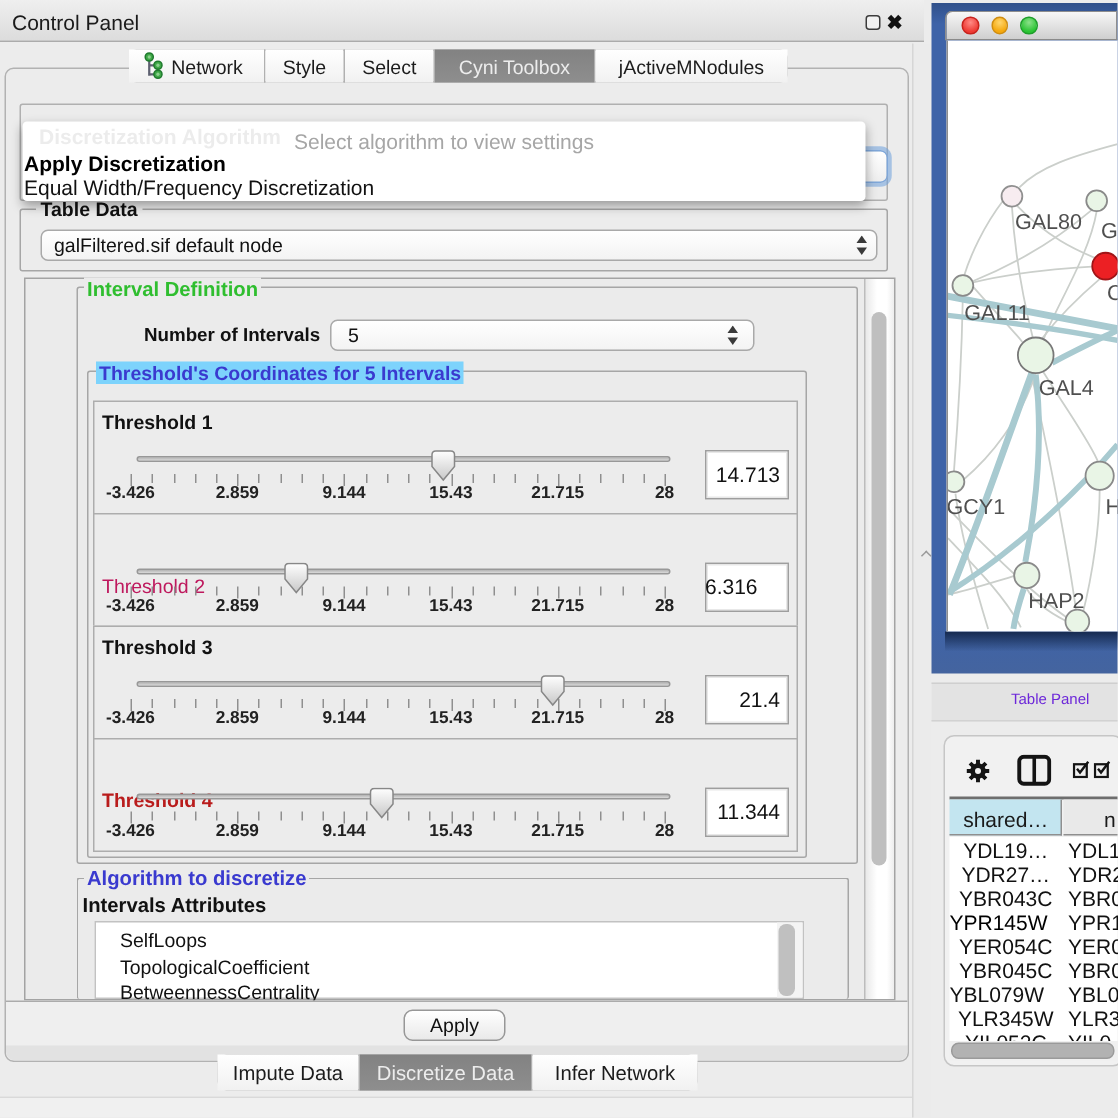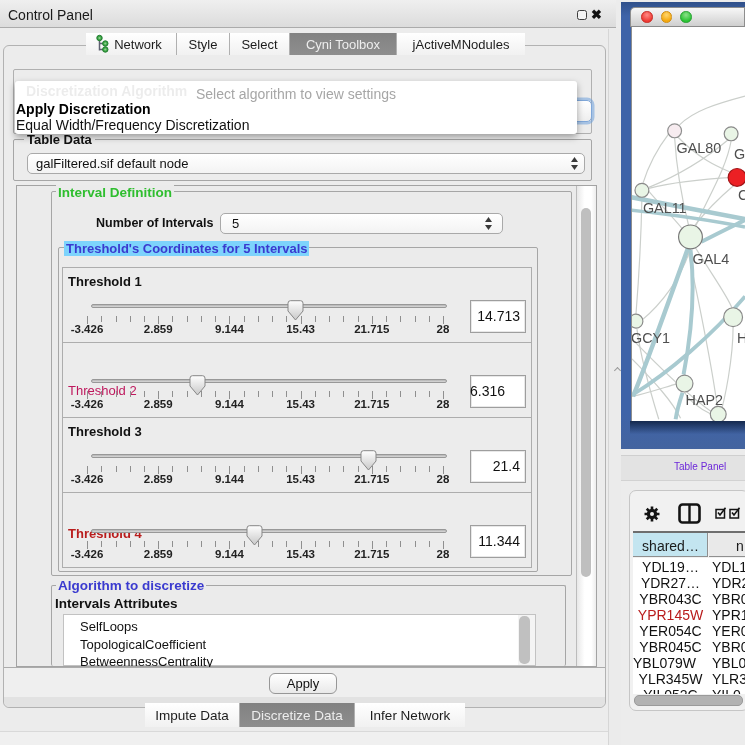--- a/index.html
+++ b/index.html
@@ -350,21 +350,21 @@
 <div class="ab" style="left:709px;top:533px;width:36px;height:24px;background:#e9e9e9;border-bottom:1px solid #8f8f8f;"></div>
 <div class="lbl" style="left:0px;top:538px;font-size:14px;color:#1a1a1a;font-weight:normal;left:633px;width:75px;text-align:center;">shared…</div>
 <div class="lbl" style="left:736px;top:538px;font-size:14px;color:#1a1a1a;font-weight:normal;">n</div>
 <div class="ab" style="left:633px;top:558px;width:112px;height:136px;background:#ffffff;overflow:hidden;"></div>
 <div class="lbl" style="left:0px;top:559px;font-size:14px;color:#111;font-weight:normal;left:633px;width:75px;text-align:center;">YDL19…</div>
 <div class="lbl" style="left:712px;top:559px;font-size:14px;color:#111;font-weight:normal;">YDL1</div>
 <div class="lbl" style="left:0px;top:575px;font-size:14px;color:#111;font-weight:normal;left:633px;width:75px;text-align:center;">YDR27…</div>
 <div class="lbl" style="left:712px;top:575px;font-size:14px;color:#111;font-weight:normal;">YDR2</div>
 <div class="lbl" style="left:0px;top:591px;font-size:14px;color:#111;font-weight:normal;left:633px;width:75px;text-align:center;">YBR043C</div>
 <div class="lbl" style="left:712px;top:591px;font-size:14px;color:#111;font-weight:normal;">YBR0</div>
-<div class="lbl" style="left:0px;top:607px;font-size:14px;color:#b91c1c;font-weight:normal;left:633px;width:75px;text-align:center;">YPR145W</div>
+<div class="lbl" style="left:0px;top:607px;font-size:14px;color:#000000;font-weight:normal;left:633px;width:75px;text-align:left;">YPR145W</div>
 <div class="lbl" style="left:712px;top:607px;font-size:14px;color:#111;font-weight:normal;">YPR1</div>
 <div class="lbl" style="left:0px;top:623px;font-size:14px;color:#111;font-weight:normal;left:633px;width:75px;text-align:center;">YER054C</div>
 <div class="lbl" style="left:712px;top:623px;font-size:14px;color:#111;font-weight:normal;">YER0</div>
 <div class="lbl" style="left:0px;top:639px;font-size:14px;color:#111;font-weight:normal;left:633px;width:75px;text-align:center;">YBR045C</div>
 <div class="lbl" style="left:712px;top:639px;font-size:14px;color:#111;font-weight:normal;">YBR0</div>
 <div class="lbl" style="left:0px;top:655px;font-size:14px;color:#111;font-weight:normal;left:633px;width:75px;text-align:left;">YBL079W</div>
 <div class="lbl" style="left:712px;top:655px;font-size:14px;color:#111;font-weight:normal;">YBL0</div>
 <div class="lbl" style="left:0px;top:671px;font-size:14px;color:#111;font-weight:normal;left:633px;width:75px;text-align:center;">YLR345W</div>
 <div class="lbl" style="left:712px;top:671px;font-size:14px;color:#111;font-weight:normal;">YLR3</div>
 <div class="lbl" style="left:0px;top:687px;font-size:14px;color:#111;font-weight:normal;left:633px;width:75px;text-align:center;">YIL052C</div>

